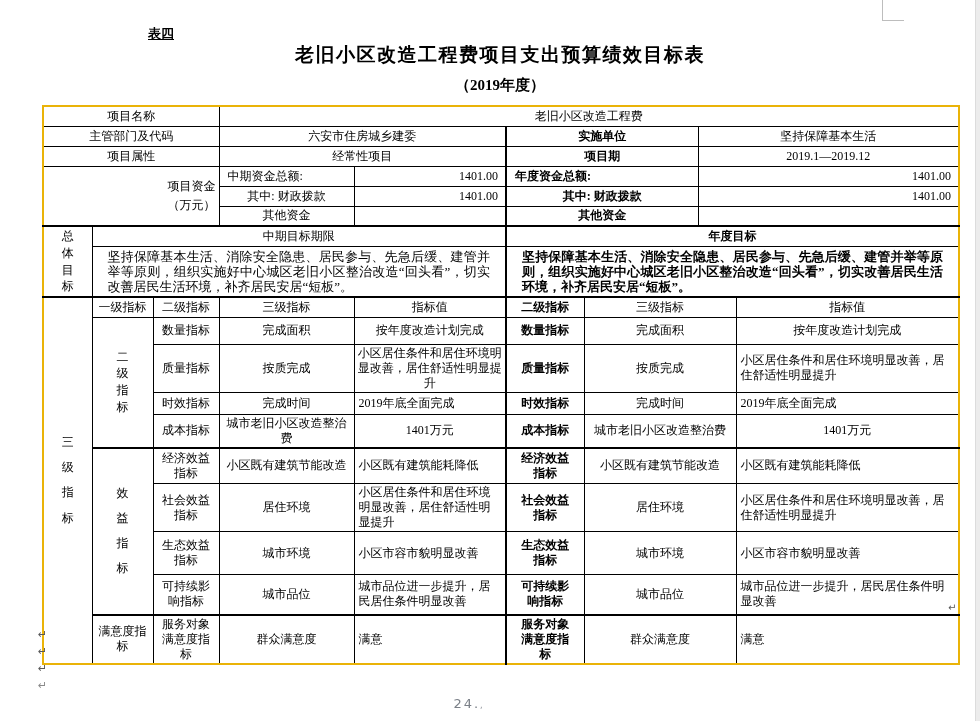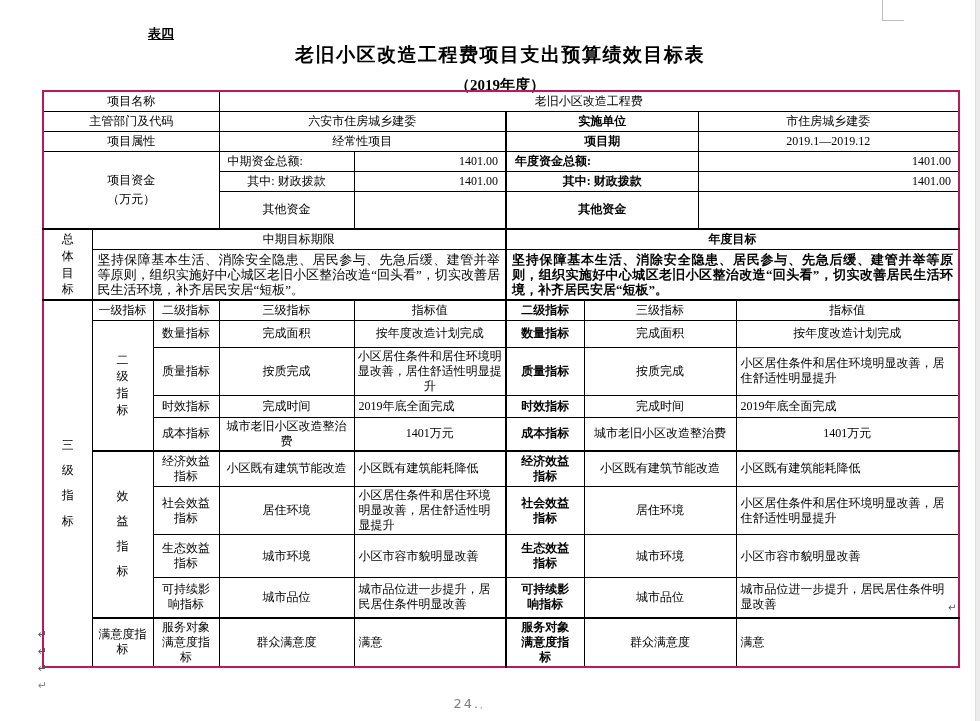--- a/index.html
+++ b/index.html
@@ -8,35 +8,35 @@
     font-family:"Liberation Serif","DejaVu Serif",serif; color:#000;
     overflow:hidden;
   }
   .doc-tag { position:absolute; left:148px; top:25px; font-size:13px; font-weight:bold;text-decoration:underline; }
   .doc-title { position:absolute; left:42px; top:42px; width:916px; text-align:center;
     font-size:19px; font-weight:bold; letter-spacing:1.5px; }
   .doc-subtitle { position:absolute; left:42px; top:76px; width:916px; text-align:center;
     font-size:15px; font-weight:bold; }
 
   table.main {
-    position:absolute; left:42px; top:90px; width:916px;
+    position:absolute; left:42px; top:105px; width:916px;
     border-collapse:collapse; table-layout:fixed;
-    border:2px solid #be185d; font-size:12px;
+    border:2px solid #eab308; font-size:12px;
   }
   td {
     border:1px solid #000; text-align:center; vertical-align:middle;
     padding:1px 3px; overflow:hidden; line-height:1.25;
   }
   td.tleft  { text-align:left; padding-left:8px; }
   td.tright { text-align:right; padding-right:7px; }
   td.vleft  { text-align:left; padding-left:4px; }
   .bt2 { border-top:2px solid #000 !important; }
   .bl2 { border-left:2px solid #000 !important;font-weight:bold; }
   td.goaltext { font-size:13px; text-align:justify; text-align-last:left;
-    line-height:1.17; padding:2px 5px; vertical-align:top; }
+    line-height:1.17; padding:2px 15px; vertical-align:top; }
   .vstack { display:inline-block; width:14px; word-break:break-all;
     line-height:1.4; text-align:center; }
   .vs-wide { line-height:2.1; }
   td.l2narrow { padding:1px 8px; }
   td.l2narrow-r { padding:1px 10px; }
 
   .corner-mark { position:absolute; left:882px; top:0; width:21px; height:20px;
     border-left:1px solid #bdbdbd; border-bottom:1px solid #bdbdbd; }
   .right-edge { position:absolute; right:0; top:0; width:4px; height:721px;
     background:#ececec; border-left:1px solid #dcdcdc; }
@@ -76,47 +76,47 @@
   <tbody>
       <tr style="height:20px">
     <td colspan="3">项目名称</td>
     <td colspan="6">老旧小区改造工程费</td>
   </tr>
 
   <tr style="height:20px">
     <td colspan="3">主管部门及代码</td>
     <td colspan="2">六安市住房城乡建委</td>
     <td colspan="2" class="bl2">实施单位</td>
-    <td colspan="2">市住房城乡建委</td>
+    <td colspan="2">坚持保障基本生活</td>
   </tr>
 
   <tr style="height:20px">
     <td colspan="3">项目属性</td>
     <td colspan="2">经常性项目</td>
     <td colspan="2" class="bl2">项目期</td>
     <td colspan="2">2019.1—2019.12</td>
   </tr>
 
   <tr style="height:20px">
-    <td colspan="3" rowspan="3" style="line-height:1.6;">
+    <td colspan="3" rowspan="3" style="line-height:1.6;text-align:right;">
       <span>项目资金</span><br>
       <span>（万元）</span>
     </td>
     <td class="tleft">中期资金总额:</td>
     <td class="tright">1401.00</td>
     <td colspan="2" class="bl2 tleft">年度资金总额:</td>
     <td colspan="2" class="tright">1401.00</td>
   </tr>
   <tr style="height:20px">
     <td>其中: 财政拨款</td>
     <td class="tright">1401.00</td>
     <td colspan="2" class="bl2">其中: 财政拨款</td>
     <td colspan="2" class="tright">1401.00</td>
   </tr>
-  <tr style="height:38px">
+  <tr style="height:20px">
     <td>其他资金</td>
     <td class="tright"></td>
     <td colspan="2" class="bl2">其他资金</td>
     <td colspan="2" class="tright"></td>
   </tr>
 
   <tr style="height:20px">
     <td rowspan="2" class="bt2">
       <span class="vstack">总体目标</span>
     </td>

